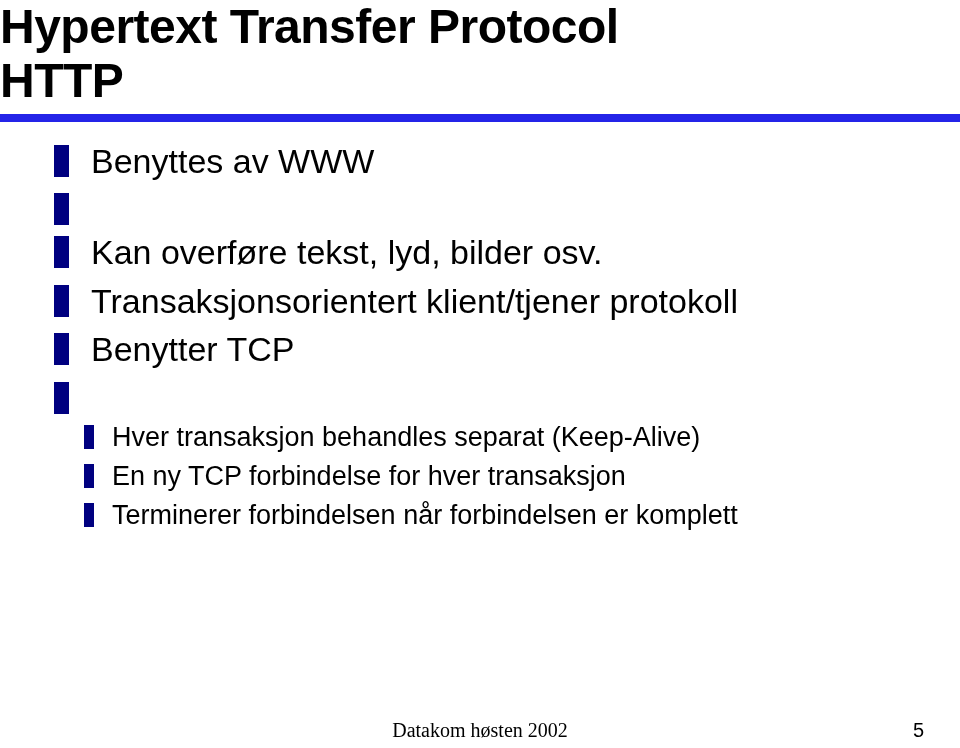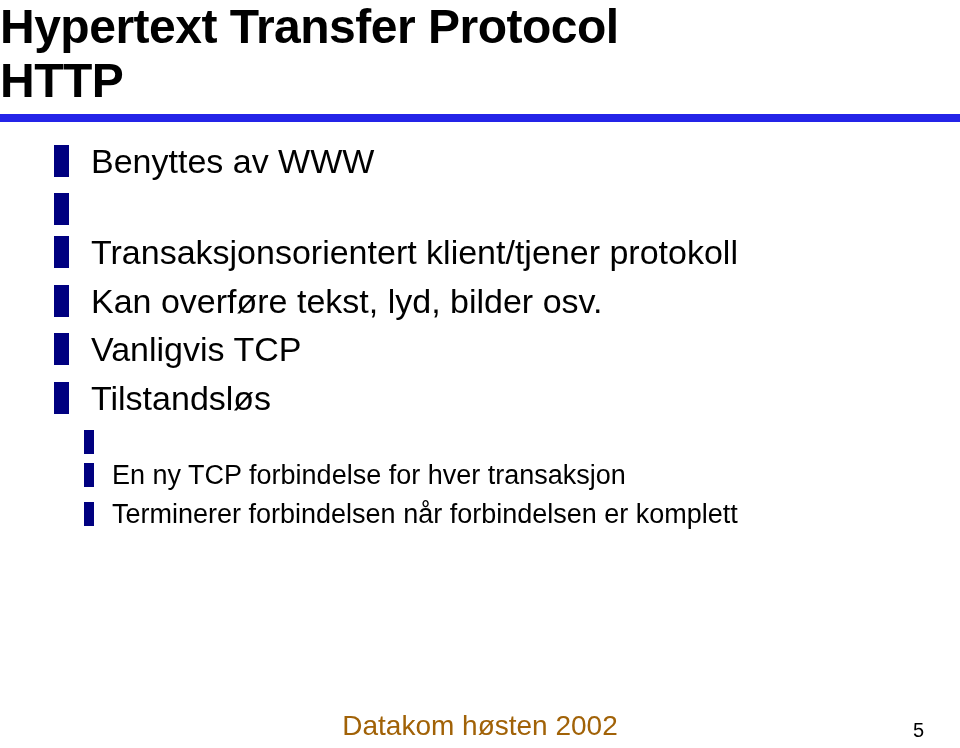--- a/index.html
+++ b/index.html
@@ -80,23 +80,23 @@
     font-family: Verdana, Geneva, sans-serif;
   }
   .footer {
     position: absolute;
     bottom: 6px;
     left: 0;
     width: 100%;
     display: flex;
     justify-content: center;
     align-items: center;
-    font-size: 28px;
-    color: #a16207;
-    font-family: Liberation Sans, sans-serif;
+    font-size: 20px;
+    color: #000000;
+    font-family: Liberation Serif, serif;
   }
   .page-num {
     position: absolute;
     right: 36px;
     bottom: 6px;
     font-size: 20px;
   }
 </style>
 </head>
 <body>
@@ -115,42 +115,42 @@
       <div class="blk"></div>
       <div class="l1-text">Benyttes av WWW</div>
     </div>
 
     <div class="bullet-l1">
       <div class="blk"></div>
     </div>
 
     <div class="bullet-l1">
       <div class="blk"></div>
-      <div class="l1-text">Transaksjonsorientert klient/tjener protokoll</div>
+      <div class="l1-text">Kan overføre tekst, lyd, bilder osv.</div>
     </div>
 
     <div class="bullet-l1">
       <div class="blk"></div>
-      <div class="l1-text">Kan overføre tekst, lyd, bilder osv.</div>
+      <div class="l1-text">Transaksjonsorientert klient/tjener protokoll</div>
     </div>
 
 
     <div class="bullet-l1">
       <div class="blk"></div>
-      <div class="l1-text">Vanligvis TCP</div>
+      <div class="l1-text">Benytter TCP</div>
     </div>
 
     <div class="bullet-l1">
       <div class="blk"></div>
-      <div class="l1-text">Tilstandsløs</div>
     </div>
 
     <div class="sublist">
       <div class="bullet-l2">
         <div class="sblk"></div>
+        <div class="l2-text">Hver transaksjon behandles separat (Keep-Alive)</div>
       </div>
       <div class="bullet-l2">
         <div class="sblk"></div>
         <div class="l2-text">En ny TCP forbindelse for hver transaksjon</div>
       </div>
       <div class="bullet-l2">
         <div class="sblk"></div>
         <div class="l2-text">Terminerer forbindelsen når forbindelsen er komplett</div>
       </div>
     </div>

